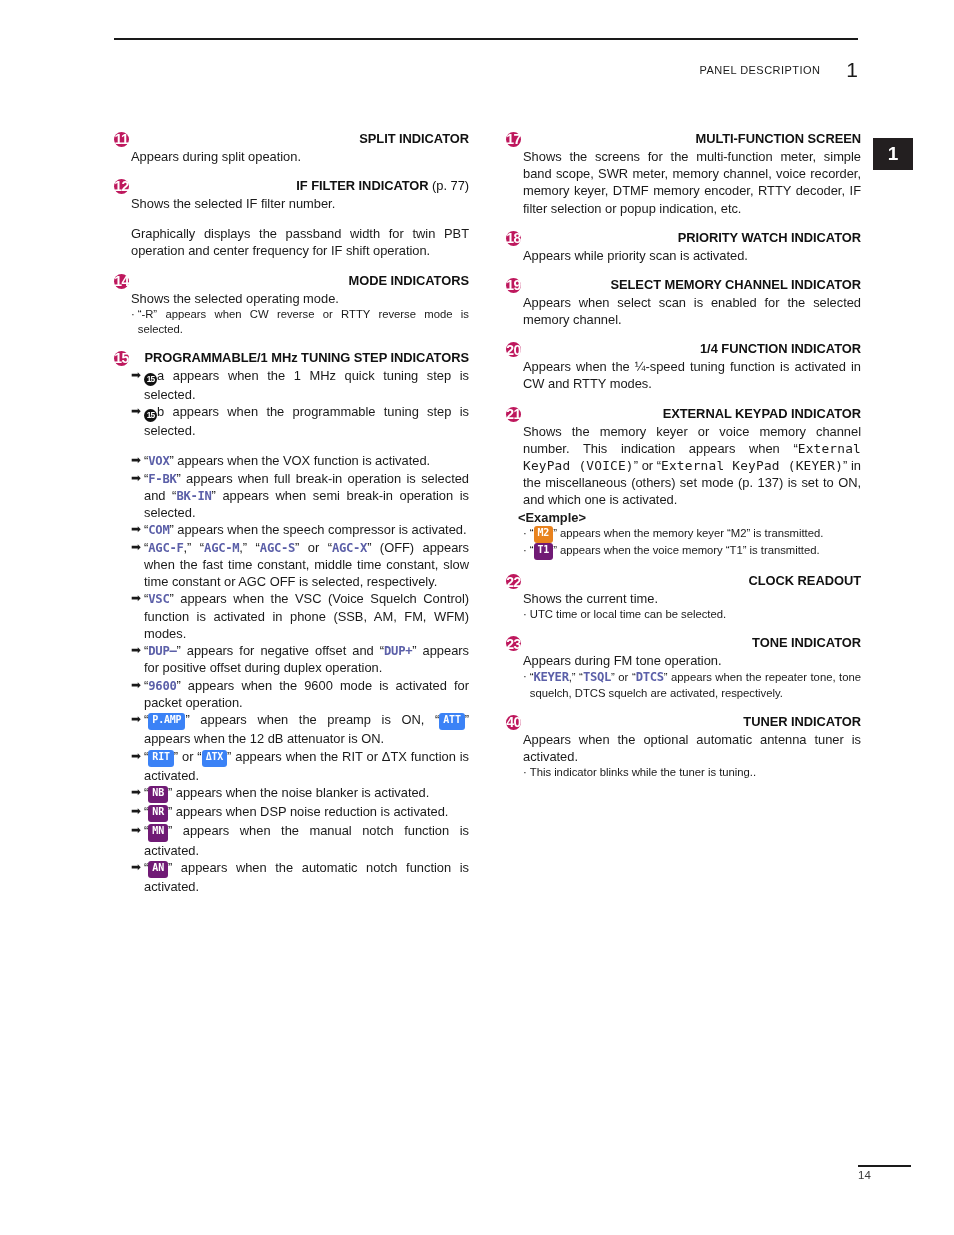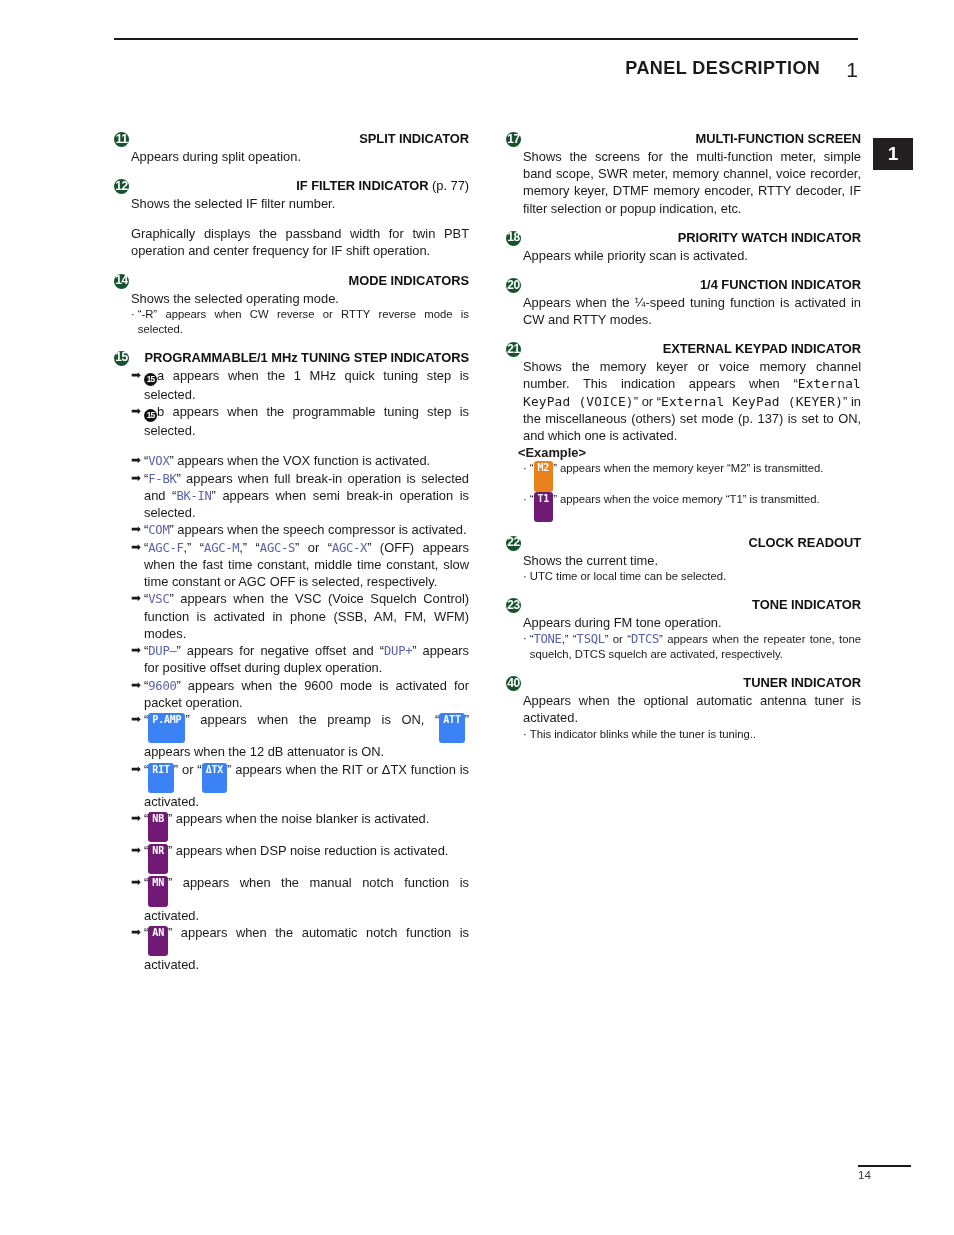--- a/index.html
+++ b/index.html
@@ -16,22 +16,22 @@
   
   .header-rule {
     position:absolute; left:114px; top:38px; width:744px; height:2px;
     background:#1a1a1a;
   }
   .header-row {
     position:absolute; left:114px; top:56px; width:744px;
     display:flex; justify-content:flex-end; align-items:baseline;
   }
   .header-title {
-    font-size:18px; letter-spacing:.45px; color:#1a1a1a;
-    font-weight:700;
+    font-size:11px; letter-spacing:.45px; color:#1a1a1a;
+    font-weight:400;
   }
   .header-chapter {
     font-size:21px; margin-left:26px; color:#1a1a1a; line-height:1;
     position:relative; top:3px;
   }
 
   
   .chapter-tab {
     position:absolute; left:873px; top:138px; width:40px; height:32px;
     background:#231f20; color:#ffffff;
@@ -51,22 +51,22 @@
   .block:last-child { margin-bottom:0; }
 
   .head {
     display:flex; align-items:flex-start;
     font-size:12.9px; font-weight:700; letter-spacing:-0.05px;
     line-height:1.31; color:#111;
   }
   .marker {
     flex:0 0 auto;
     width:15px; height:15px; border-radius:50%;
-    background:#14532d; color:#fff;
-    font-size:12px; font-weight:700;
+    background:#be185d; color:#fff;
+    font-size:14px; font-weight:700;
     display:inline-flex; align-items:center; justify-content:center;
     margin-right:2px; margin-top:1px;
     font-family:"Liberation Sans", sans-serif;
     letter-spacing:-0.5px;
   }
   .head-text { flex:1 1 auto;text-align:right; }
   .pref { font-weight:400; }
 
   .body-text {
     font-size:12.9px; line-height:1.335; margin-left:17px;
@@ -101,37 +101,37 @@
     background:#111; color:#fff; font-size:8.4px; font-weight:700;
     vertical-align:-2px; letter-spacing:-0.8px;
   }
 
   
   .lcd {
     font-family:"DejaVu Sans Mono", monospace;
     color:#5b5fa8;
     font-size:12.2px;
     letter-spacing:-0.3px;
-    font-weight:400;
+    font-weight:700;
     margin-top:9px;
   }
   .lcd-dark {
     font-family:"DejaVu Sans Mono", monospace;
     color:#1a1a1a; font-size:12.8px; letter-spacing:0.2px;
   }
 
   
   .badge {
     display:inline-block;
     font-family:"DejaVu Sans Mono", monospace;
     font-weight:700;
     font-size:10px;
     color:#ffffff;
     border-radius:3px;
-    padding:1px 4px 18px;
+    padding:1px 4px 5px;
     line-height:1.12;
     vertical-align:1px;
     letter-spacing:-0.2px;
   }
   .badge.blue  { background:#3b82f6; }
   .badge.teal  { background:#701a75; }
   .badge.orange{ background:#e8821e; }
 
   
   .footer-rule {
@@ -265,20 +265,27 @@
         </div>
         <div class="block">
           <div class="head">
             <span class="marker">18</span>
             <span class="head-text">PRIORITY WATCH INDICATOR</span>
           </div>
           <div class="body-text">Appears while priority scan is activated.</div>
         </div>
         <div class="block">
           <div class="head">
+            <span class="marker">19</span>
+            <span class="head-text">SELECT MEMORY CHANNEL INDICATOR</span>
+          </div>
+          <div class="body-text">Appears when select scan is enabled for the selected memory channel.</div>
+        </div>
+        <div class="block">
+          <div class="head">
             <span class="marker">20</span>
             <span class="head-text">1/4 FUNCTION INDICATOR</span>
           </div>
           <div class="body-text">Appears when the ¼-speed tuning function is activated in CW and RTTY modes.</div>
         </div>
         <div class="block">
           <div class="head">
             <span class="marker">21</span>
             <span class="head-text">EXTERNAL KEYPAD INDICATOR</span>
           </div>
@@ -305,21 +312,21 @@
           </div>
         </div>
         <div class="block">
           <div class="head">
             <span class="marker">23</span>
             <span class="head-text">TONE INDICATOR</span>
           </div>
           <div class="body-text">Appears during FM tone operation.</div>
           <div class="note">
             <span class="dot">·</span>
-            <span class="ntxt just">“<span class="lcd">TONE</span>,” “<span class="lcd">TSQL</span>” or “<span class="lcd">DTCS</span>” appears when the repeater tone, tone squelch, DTCS squelch are activated, respectively.</span>
+            <span class="ntxt just">“<span class="lcd">KEYER</span>,” “<span class="lcd">TSQL</span>” or “<span class="lcd">DTCS</span>” appears when the repeater tone, tone squelch, DTCS squelch are activated, respectively.</span>
           </div>
         </div>
         <div class="block">
           <div class="head">
             <span class="marker">40</span>
             <span class="head-text">TUNER INDICATOR</span>
           </div>
           <div class="body-text">Appears when the optional automatic antenna tuner is activated.</div>
           <div class="note">
             <span class="dot">·</span>

